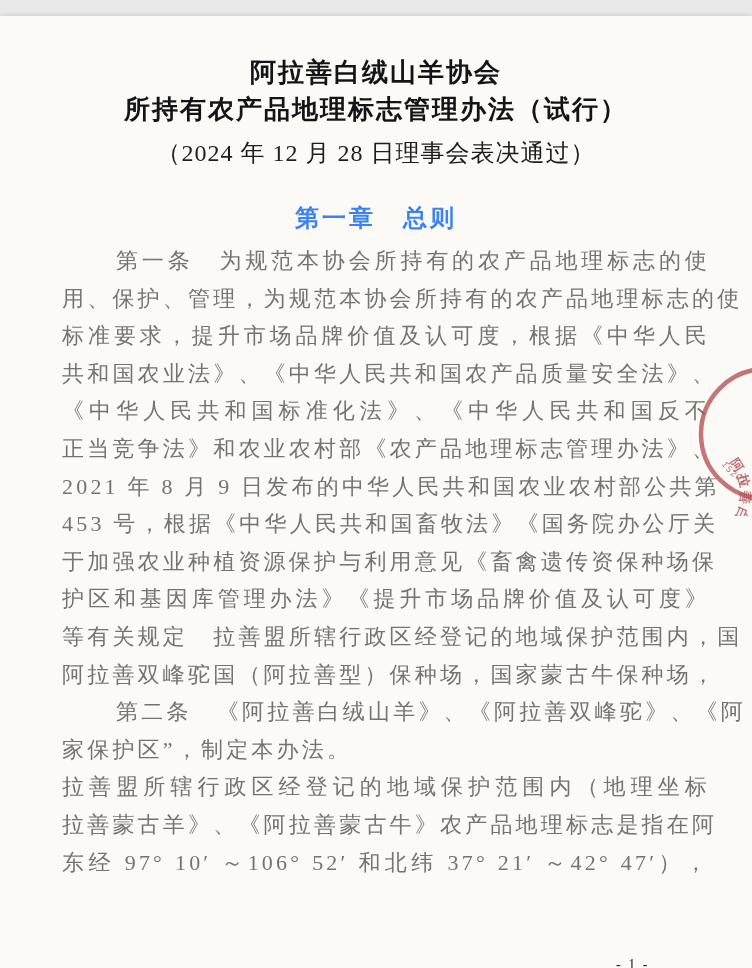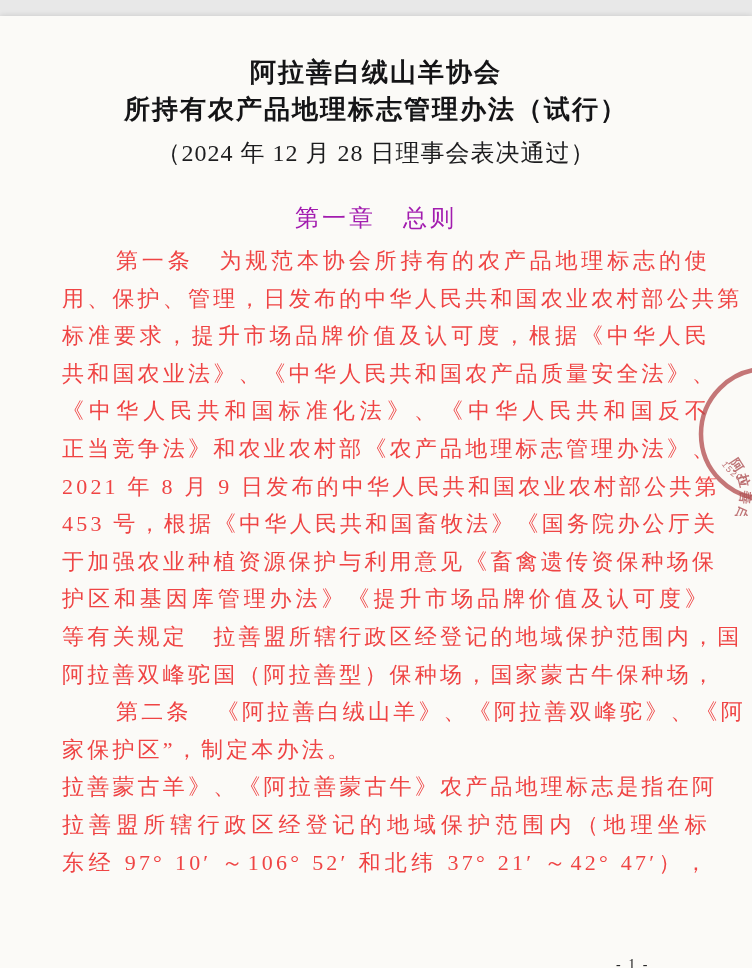--- a/index.html
+++ b/index.html
@@ -33,39 +33,39 @@
     margin-top:9px;
     font-size:24px;
     letter-spacing:1px;
     color:#1d1d1f;
   }
   .chapter{
     position:absolute;
     top:186px;left:0;right:0;
     text-align:center;
     font-family:"Liberation Sans", sans-serif;
-    font-weight:normal;
+    font-weight:bold;
     font-size:24px;
     letter-spacing:3px;
-    color:#a21caf;
+    color:#3b82f6;
   }
   .body-text{
     position:absolute;
     top:226px;left:62px;
     width:648px;
   }
   .body-line{
     font-size:22px;
     line-height:37.6px;
     height:37.6px;
     letter-spacing:3.2px;
     white-space:nowrap;
     text-align:justify;
     text-align-last:justify;
-    color:#ef4444;
+    color:#737373;
   }
   .body-line.indent{ text-indent:54px; }
   .body-line.end{ text-align-last:left; }
   .page-number{
     position:absolute;
     top:941px;left:616px;
     font-size:14px;
     letter-spacing:2px;
     color:#222;
   }
@@ -85,35 +85,35 @@
   <div class="titles">
     <div class="title-main">阿拉善白绒山羊协会</div>
     <div class="title-main">所持有农产品地理标志管理办法（试行）</div>
     <div class="subtitle">（2024 年 12 月 28 日理事会表决通过）</div>
   </div>
 
   <div class="chapter">第一章　总则</div>
 
   <div class="body-text" id="body-lines">
       <div class="body-line indent">第一条　为规范本协会所持有的农产品地理标志的使</div>
-      <div class="body-line">用、保护、管理，日发布的中华人民共和国农业农村部公共第</div>
+      <div class="body-line">用、保护、管理，为规范本协会所持有的农产品地理标志的使</div>
       <div class="body-line">标准要求，提升市场品牌价值及认可度，根据《中华人民</div>
       <div class="body-line">共和国农业法》、《中华人民共和国农产品质量安全法》、</div>
       <div class="body-line">《中华人民共和国标准化法》、《中华人民共和国反不</div>
       <div class="body-line">正当竞争法》和农业农村部《农产品地理标志管理办法》、</div>
       <div class="body-line">2021 年 8 月 9 日发布的中华人民共和国农业农村部公共第</div>
       <div class="body-line">453 号，根据《中华人民共和国畜牧法》《国务院办公厅关</div>
       <div class="body-line">于加强农业种植资源保护与利用意见《畜禽遗传资保种场保</div>
       <div class="body-line">护区和基因库管理办法》《提升市场品牌价值及认可度》</div>
       <div class="body-line">等有关规定　拉善盟所辖行政区经登记的地域保护范围内，国</div>
       <div class="body-line">阿拉善双峰驼国（阿拉善型）保种场，国家蒙古牛保种场，</div>
       <div class="body-line indent">第二条　《阿拉善白绒山羊》、《阿拉善双峰驼》、《阿</div>
       <div class="body-line end">家保护区”，制定本办法。</div>
+      <div class="body-line">拉善盟所辖行政区经登记的地域保护范围内（地理坐标</div>
       <div class="body-line">拉善蒙古羊》、《阿拉善蒙古牛》农产品地理标志是指在阿</div>
-      <div class="body-line">拉善盟所辖行政区经登记的地域保护范围内（地理坐标</div>
       <div class="body-line">东经 97° 10′ ～106° 52′ 和北纬 37° 21′ ～42° 47′），</div>
     </div>
 
   <div class="page-number">- 1 -</div>
 
   <svg class="stamp" viewBox="0 0 62 160" xmlns="http://www.w3.org/2000/svg" aria-hidden="true">
     <defs>
       <path id="arcChars" d="M 37.5 105 A 47 47 0 1 1 37.4 104.9" fill="none"></path>
       <path id="arcDigits" d="M 30.2 106.6 A 54 54 0 0 0 66.6 131.2" fill="none"></path>
     </defs>

